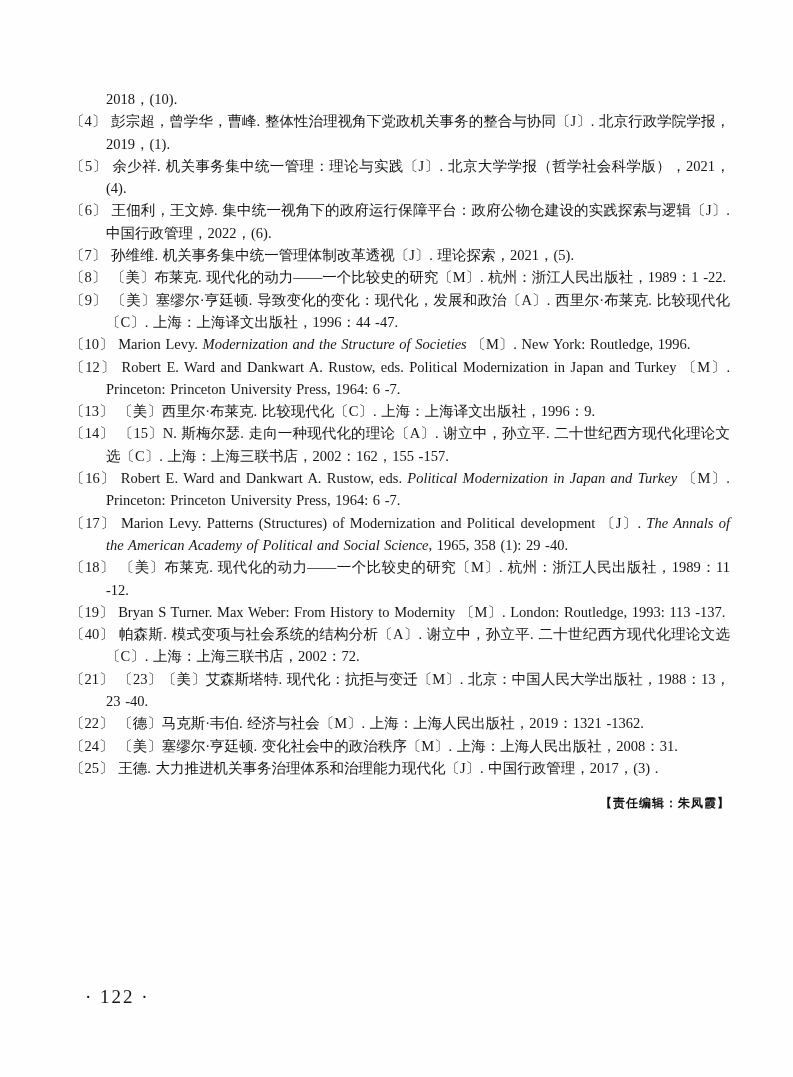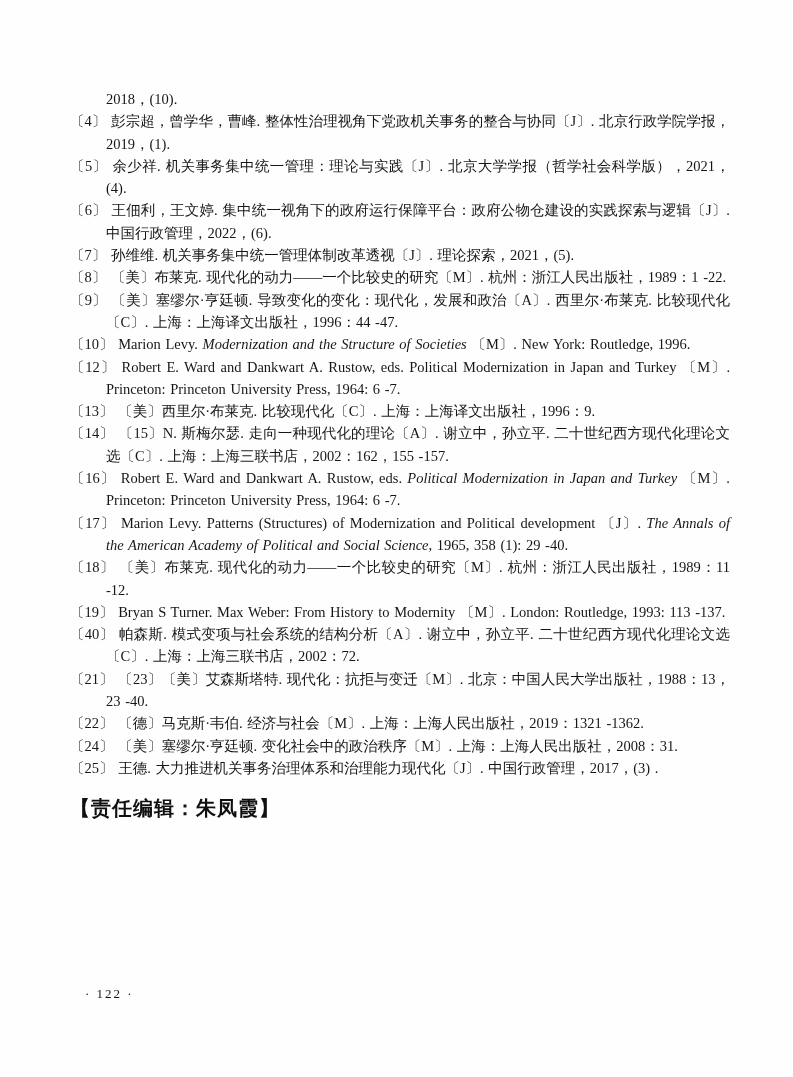--- a/index.html
+++ b/index.html
@@ -38,31 +38,32 @@
     text-indent: 0;
   }
   .ref i {
     font-style: italic;
   }
   .ref-label {
     white-space: pre;
   }
   .editor-note {
     margin-top: 16px;
+    text-align: right;
     font-family: "Liberation Sans", "DejaVu Sans", sans-serif;
     font-weight: 700;
-    font-size: 20px;
+    font-size: 12px;
     letter-spacing: 1px;
     color: #101010;
   }
   .page-number {
     position: absolute;
     left: 85px;
     top: 986px;
-    font-size: 13px;
+    font-size: 19px;
     letter-spacing: 2px;
     color: #161616;
   }
 </style>
 </head>
 <body>
 
 <div class="page">
   <div class="content">
     <div>

